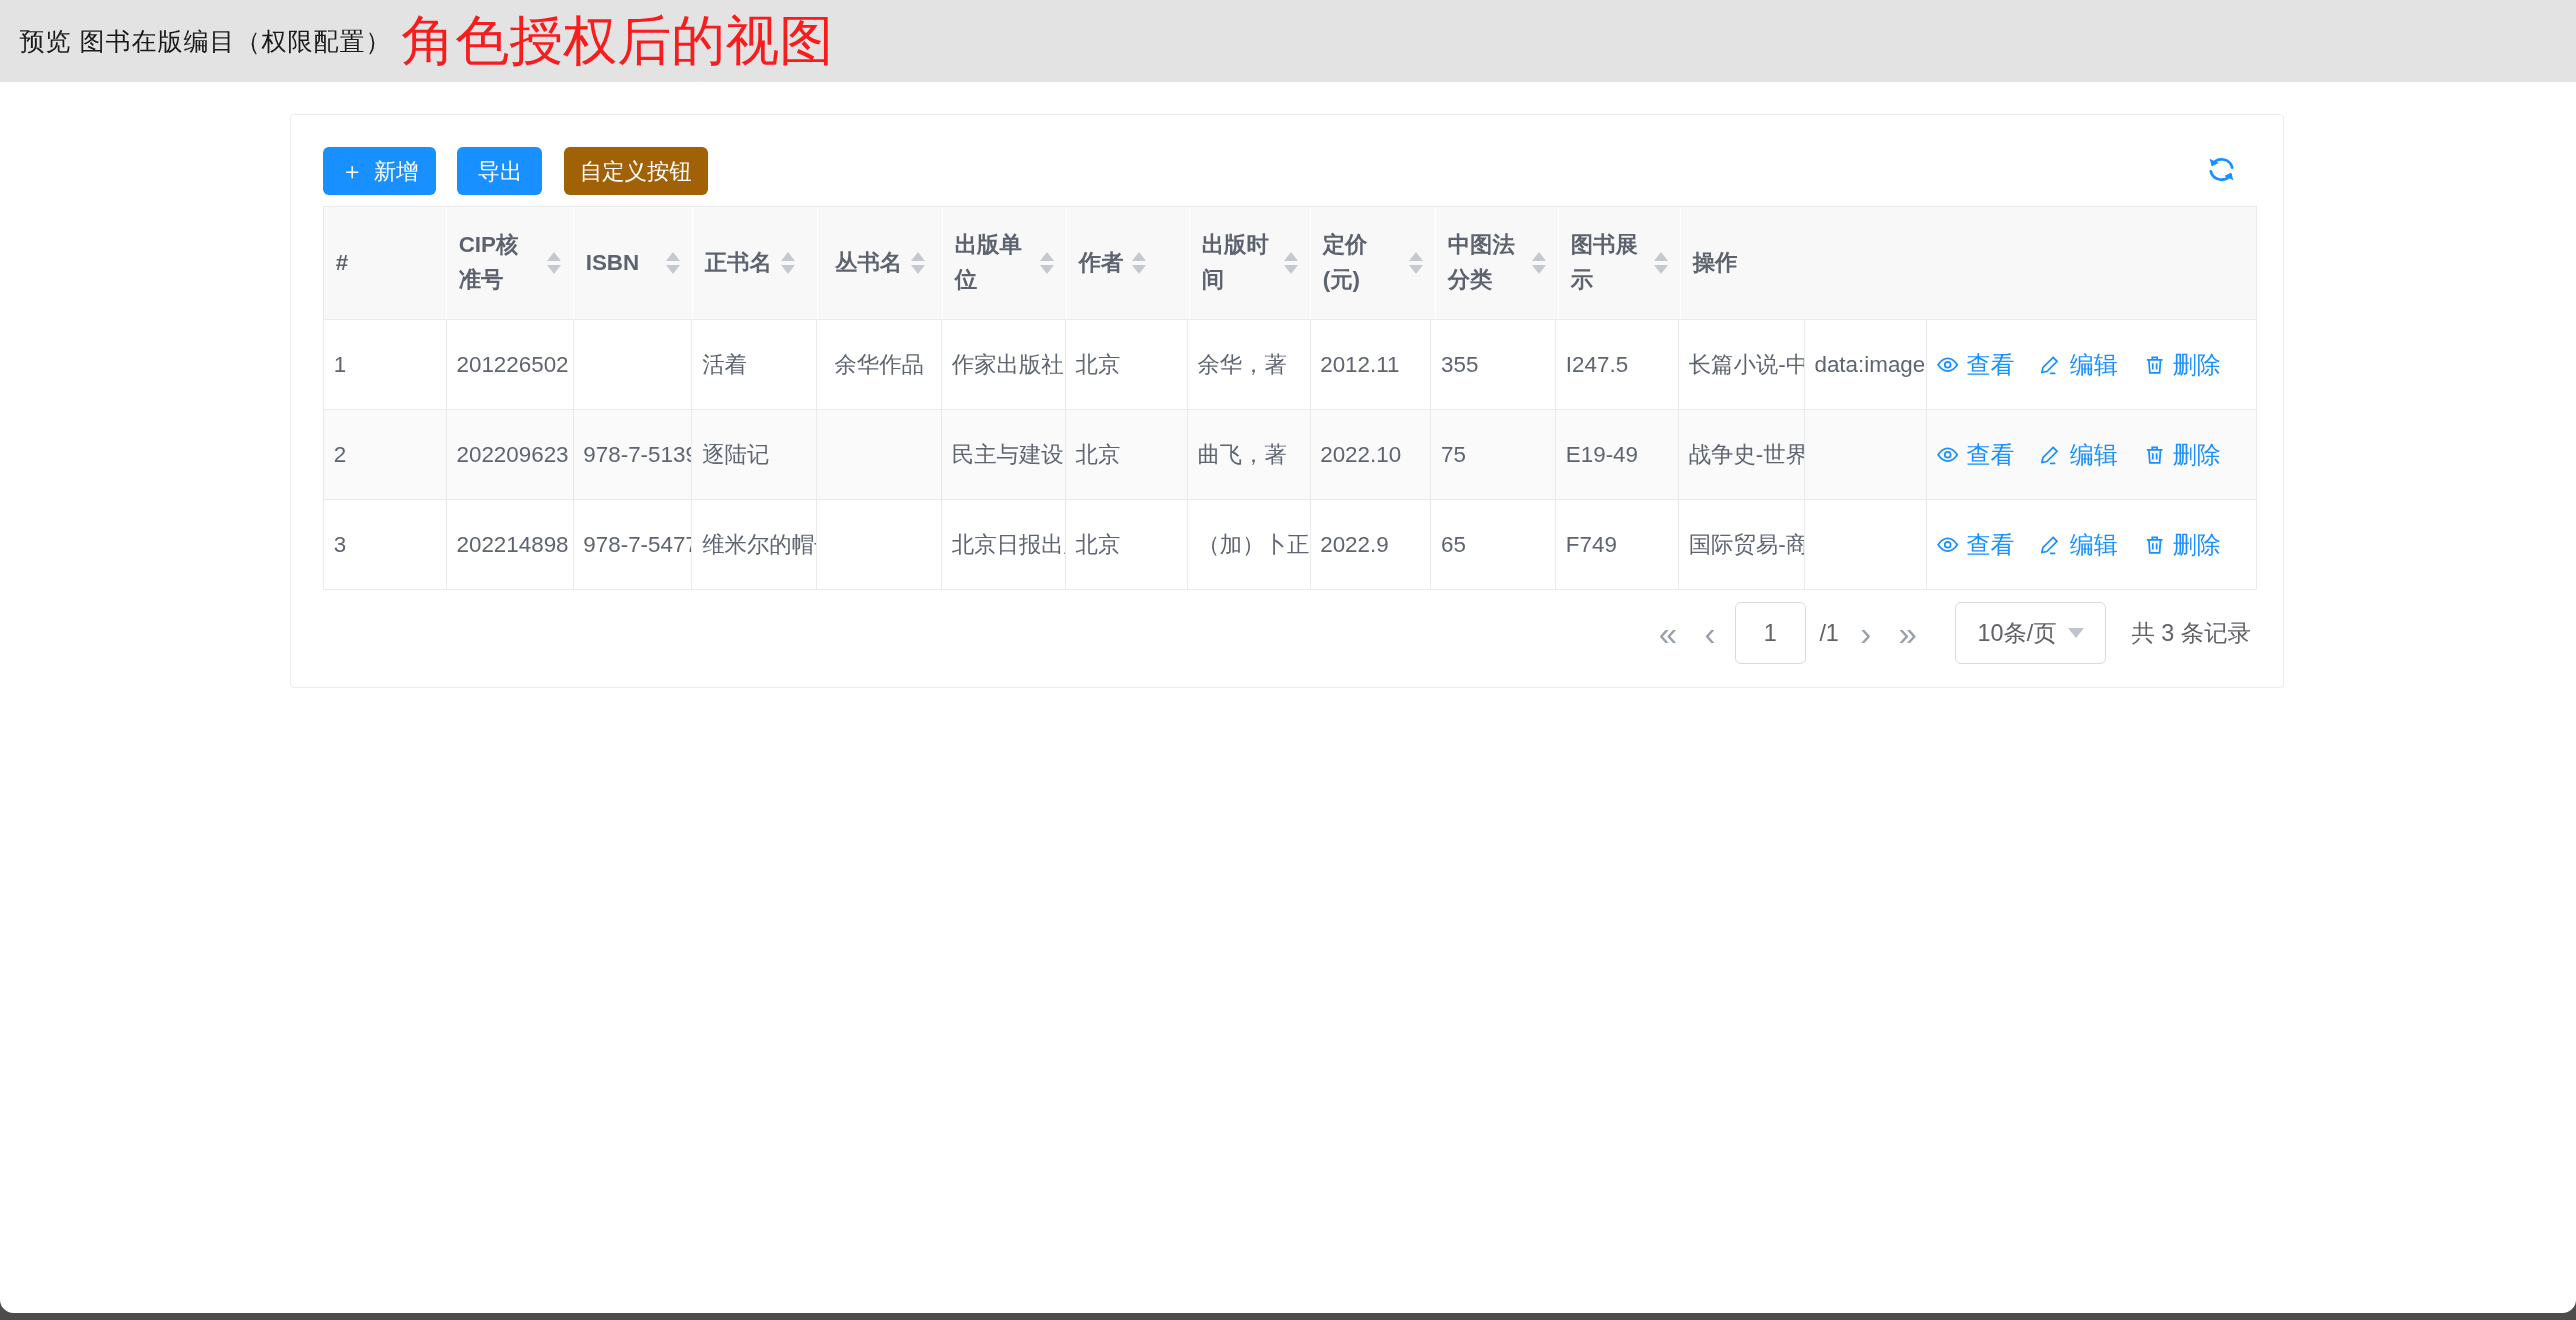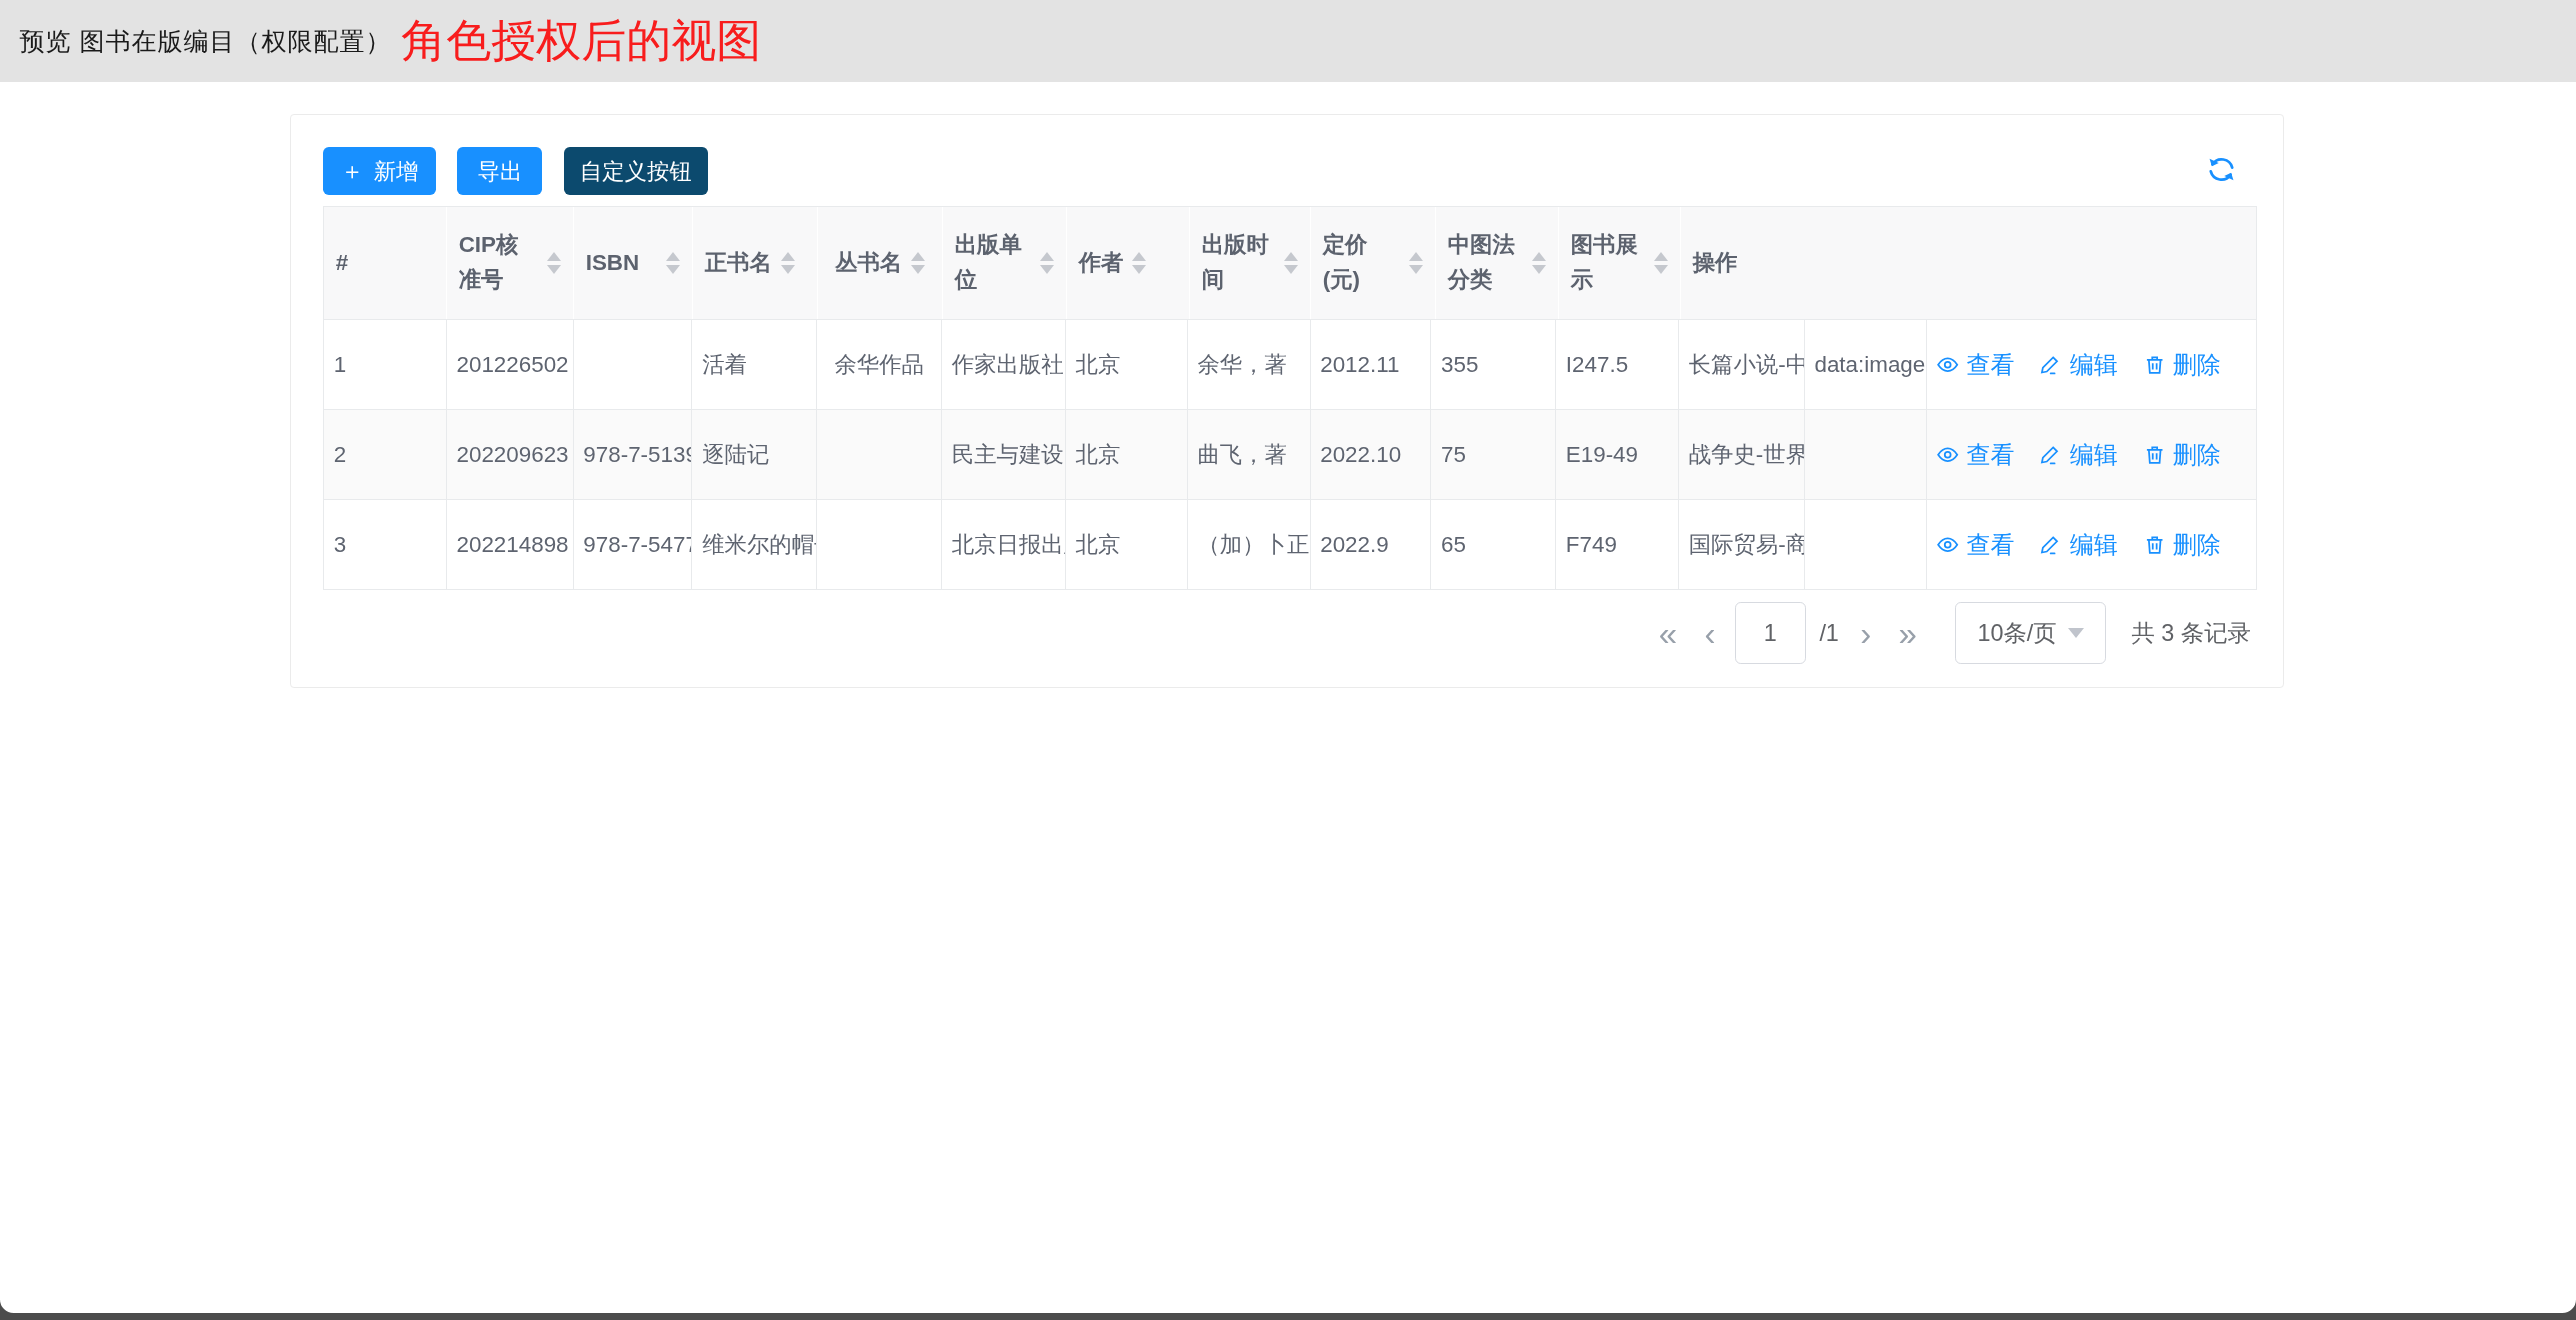--- a/index.html
+++ b/index.html
@@ -3,31 +3,31 @@
 <meta charset="utf-8">
 <style>
   * { margin:0; padding:0; box-sizing:border-box; }
   html,body { width:2576px; height:1320px; }
   body { background:#4c4c4c; font-family:"Liberation Sans","DejaVu Sans",sans-serif; }
   .window { position:relative; width:2576px; height:1313px; background:#ffffff;
             border-radius:0 0 13.6px 13.6px; overflow:hidden; }
   
   .topbar { height:82px; background:#e3e3e3; display:flex; align-items:center; padding-left:19.5px; }
   .topbar .title { font-size:25px; color:#1a1a1a; letter-spacing:1px; }
-  .topbar .annotation { font-size:45px; color:#f81d1d; margin-left:9.7px; white-space:nowrap; }
+  .topbar .annotation { font-size:54px; color:#f81d1d; margin-left:9.7px; white-space:nowrap; }
   
   .card { position:absolute; left:290px; top:114px; width:1994px; height:574px;
           background:#fff; border:1px solid #ebebeb; border-radius:3.9px; }
   .toolbar { position:absolute; left:32px; top:32px; right:32px; height:48px;
              display:flex; align-items:center; }
   .btn { height:48px; border:none; border-radius:5.8px; color:#fff; font-size:22.4px;
          font-family:inherit; display:inline-flex; align-items:center; justify-content:center;
          cursor:pointer; }
   .btn-blue { background:#1890ff; }
-  .btn-red  { background:#0c4a6e; }
+  .btn-red  { background:#a16207; }
   .btn-add { width:113px; margin-right:21.4px; }
   .btn-add .plus { font-size:23.4px; margin-right:9.7px; font-weight:400; }
   .btn-export { width:85px; margin-right:21.4px; }
   .btn-custom { width:144px; }
   .toolbar-spacer { flex:1; }
   .refresh-btn { width:43px; height:43px; background:none; border:none; cursor:pointer;
                  display:flex; align-items:center; justify-content:center; margin-right:7.8px; }
   
   .grid { position:absolute; left:32px; top:91px; width:1934px; border:1px solid #e8eaec;
           font-size:22.4px; color:#5e6470; }

